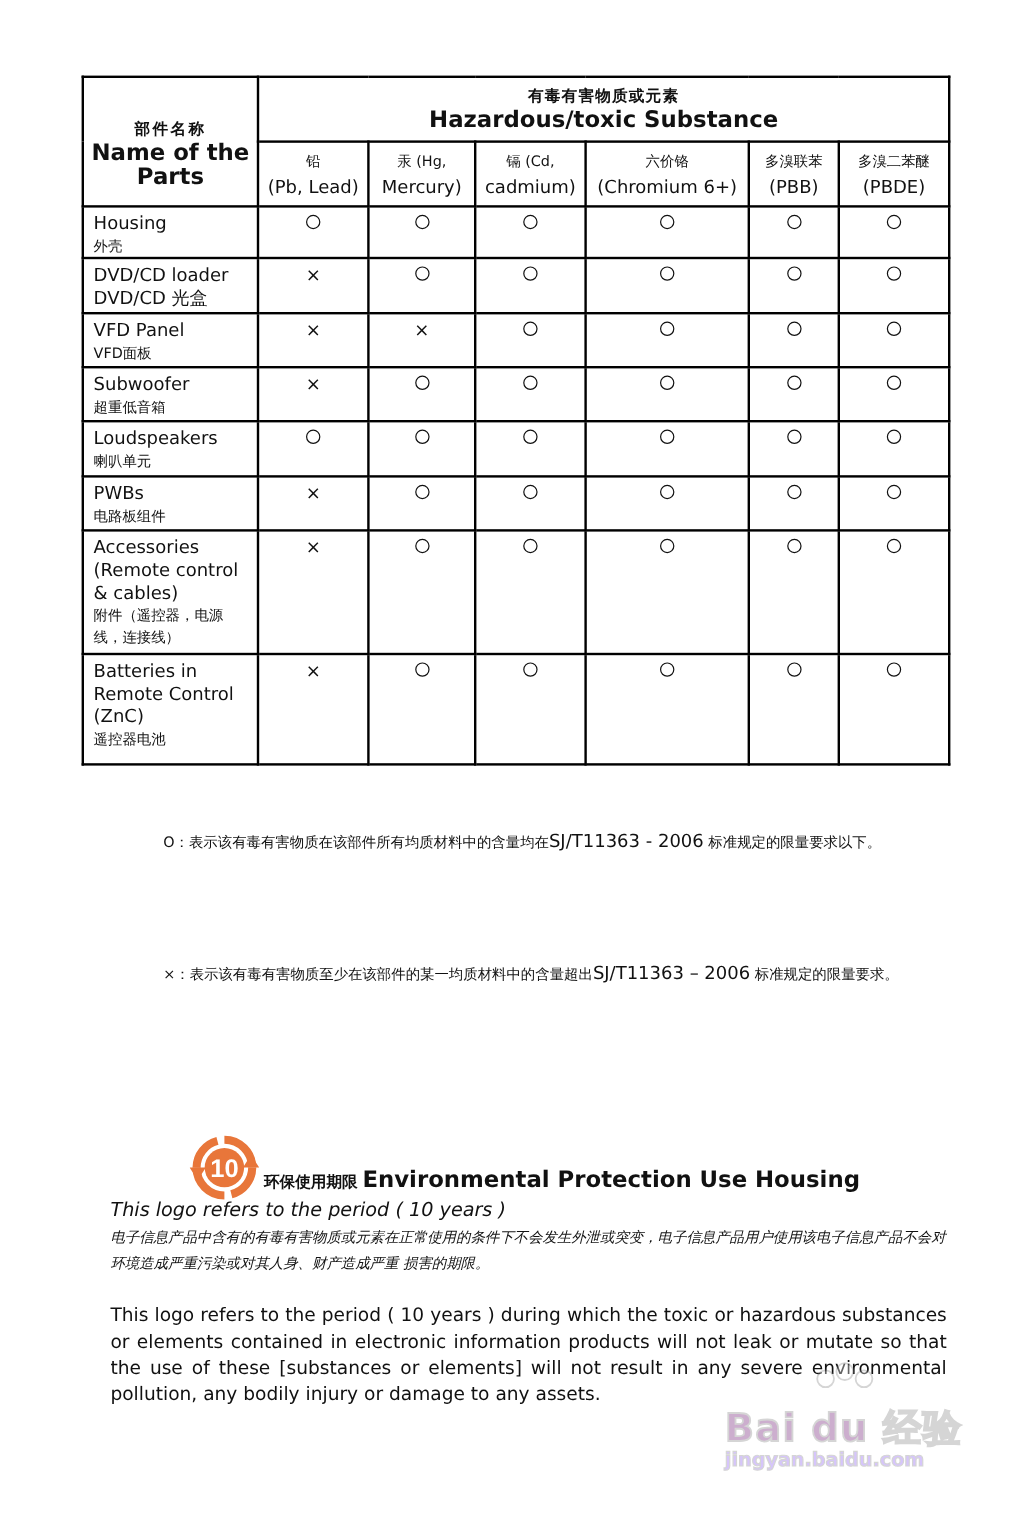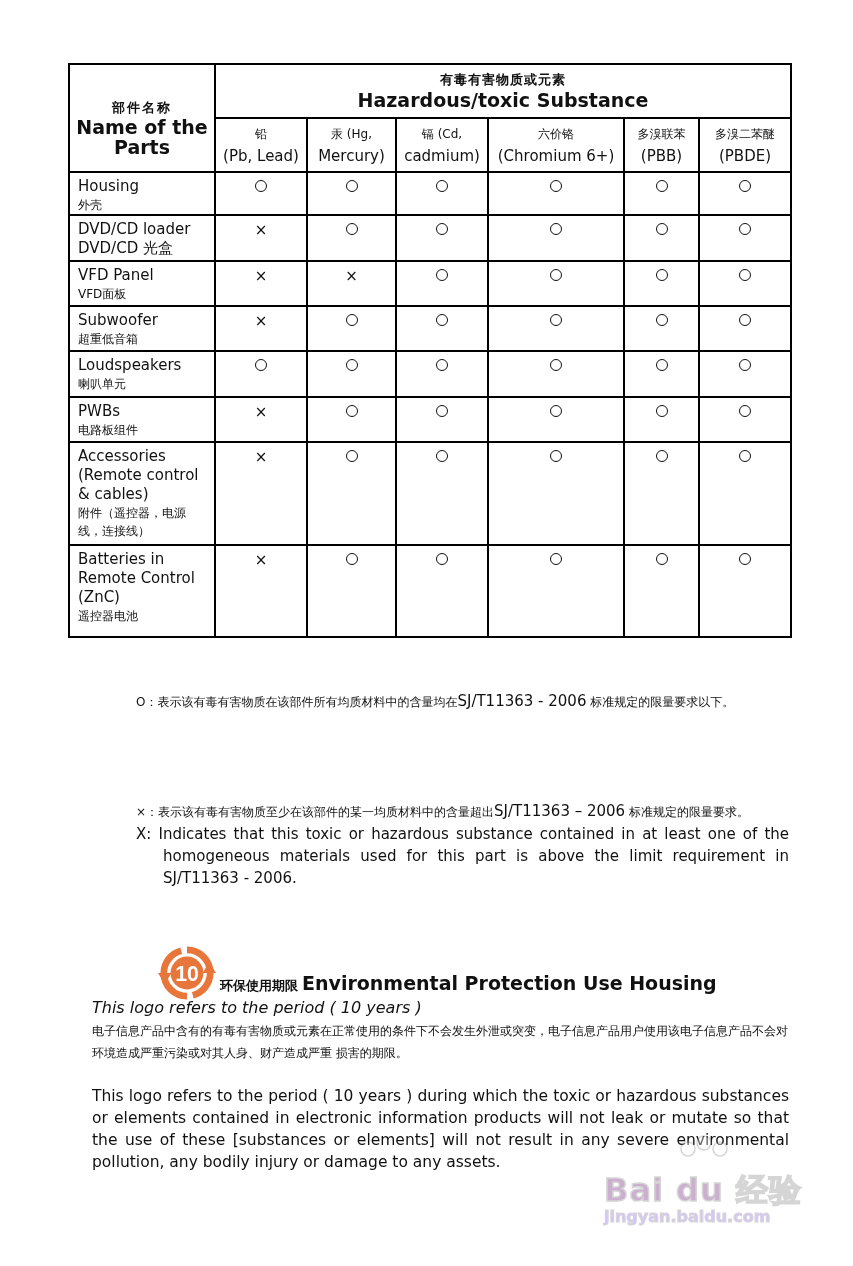--- a/index.html
+++ b/index.html
@@ -26,21 +26,21 @@
   .note-zh { font-size: 12px; line-height: 22px; }
   .note-zh .num { font-size: 15px; }
   .note-en { font-size: 15px; line-height: 22px; text-align: justify; }
   .hang { padding-left: 27px; text-indent: -27px; margin-left: 44px; }
 
   .epup { position: absolute; left: 92px; top: 944px; width: 700px; }
   .logo { position: absolute; left: 66px; top: 0px; width: 58px; height: 58px; }
   .ep-title { position: absolute; left: 128px; top: 28px; font-size: 19px; font-weight: bold; white-space: nowrap; }
   .ep-title .zh { font-size: 13px; font-weight: bold; margin-right: 4px; }
   .ep-sub { position: absolute; left: 0; top: 54px; font-size: 16px; font-style: italic; }
-  .ep-zh { position: absolute; left: 0; top: 76px; width: 697px; font-size: 12px; line-height: 22px; }
+  .ep-zh { position: absolute; left: 0; top: 76px; width: 697px; font-size: 12px; line-height: 22px; font-style: italic; }
   .ep-body { position: absolute; left: 92px; top: 1085px; width: 697px; font-size: 15.5px; line-height: 22px; text-align: justify; }
 
   .watermark { position: absolute; left: 604px; top: 1135px; width: 200px; height: 95px; opacity: 0.35; }
   .wm-brand { position: absolute; left: 0; top: 34px; font-size: 32px; font-weight: bold; color: #701a75; -webkit-text-stroke: 1.5px #888; letter-spacing: 1px; }
   .wm-url { position: absolute; left: 0; top: 72px; font-size: 16px; color: #8b5cf6; -webkit-text-stroke: 1px #888; font-weight: bold; }
 </style>
 </head>
 <body>
 
 <table class="tbl">
@@ -190,21 +190,20 @@
       </tr>
     </tbody>
 </table>
 
 <div class="note" style="top:690px">
   <div class="note-zh hang"><span>O：表示该有毒有害物质在该部件所有均质材料中的含量均在</span><span class="num">SJ/T11363 - 2006</span><span> 标准规定的限量要求以下。</span></div>
 </div>
 
 <div class="note" style="top:800px">
   <div class="note-zh hang"><span>×：表示该有毒有害物质至少在该部件的某一均质材料中的含量超出</span><span class="num">SJ/T11363 – 2006</span><span> 标准规定的限量要求。</span></div>
-  <div class="note-en hang">X: Indicates that this toxic or hazardous substance contained in at least one of the homogeneous materials used for this part is above the limit requirement in SJ/T11363 - 2006.</div>
 </div>
 
 <div class="epup">
   <svg class="logo" viewBox="0 0 60 60">
     <path d="M30 6 A24 24 0 0 1 54 30" fill="none" stroke="#e8763a" stroke-width="7"></path>
     <path d="M30 54 A24 24 0 0 1 6 30" fill="none" stroke="#e8763a" stroke-width="7"></path>
     <path d="M54 30 A24 24 0 0 1 36 53" fill="none" stroke="#e8763a" stroke-width="7"></path>
     <path d="M6 30 A24 24 0 0 1 24 7" fill="none" stroke="#e8763a" stroke-width="7"></path>
     <polygon points="0,30 14,30 7,41" fill="#e8763a"></polygon>
     <polygon points="46,30 60,30 53,19" fill="#e8763a"></polygon>

